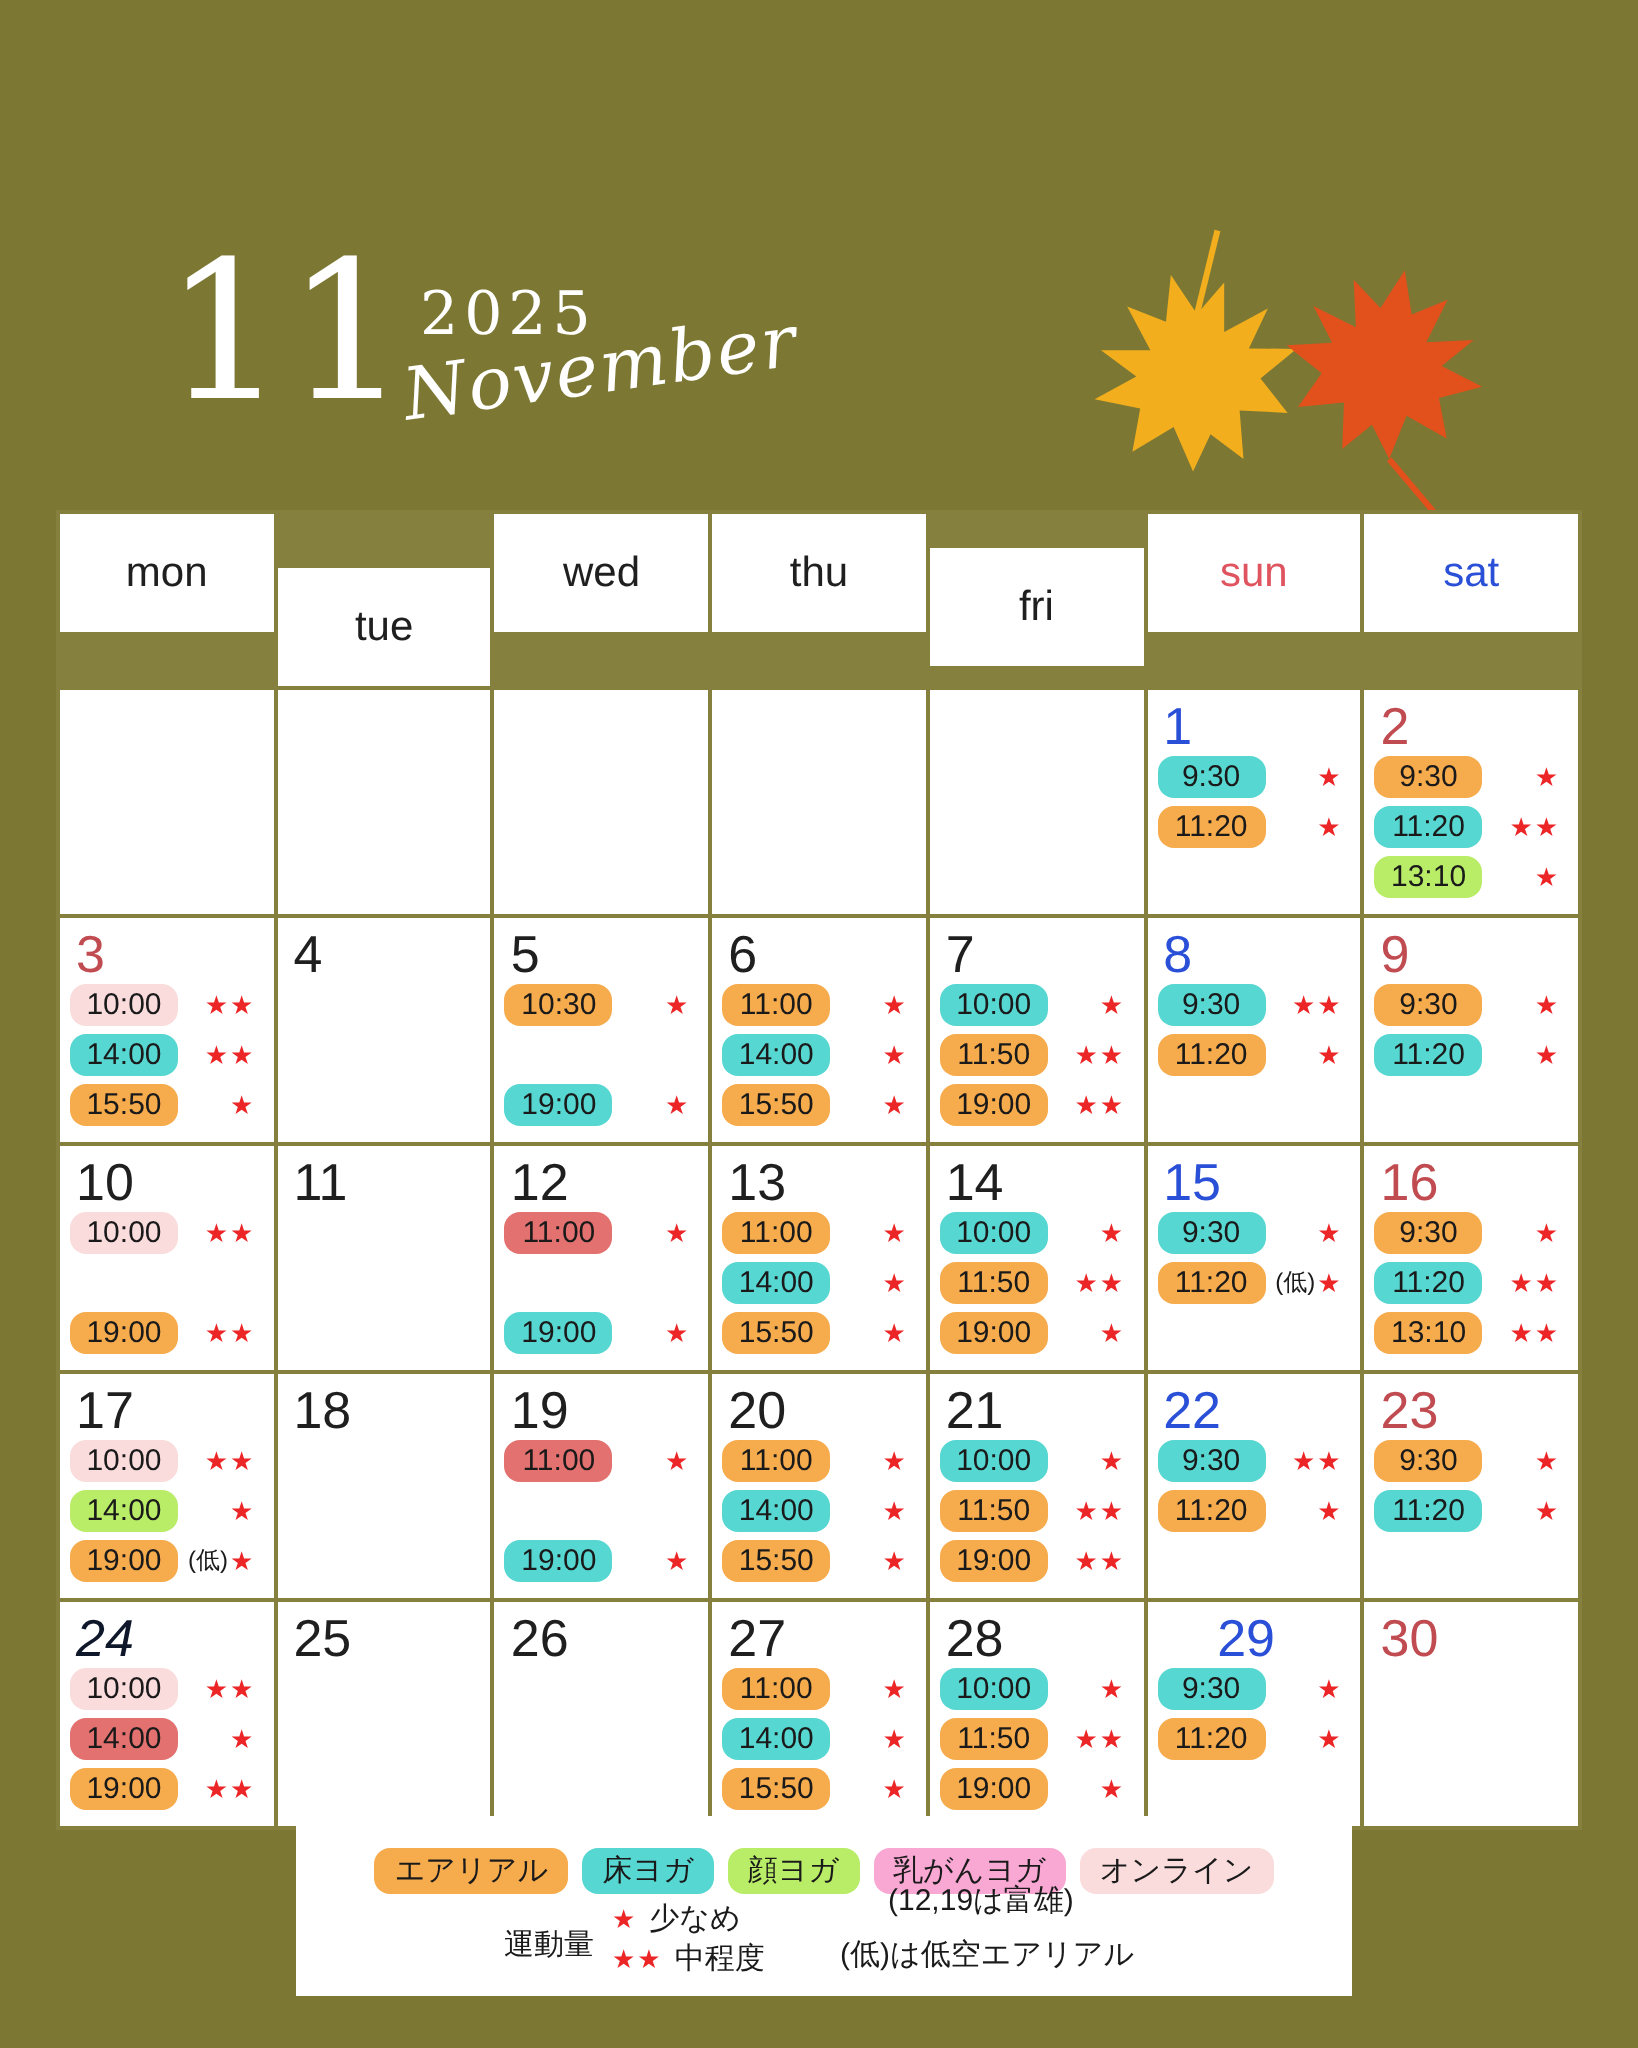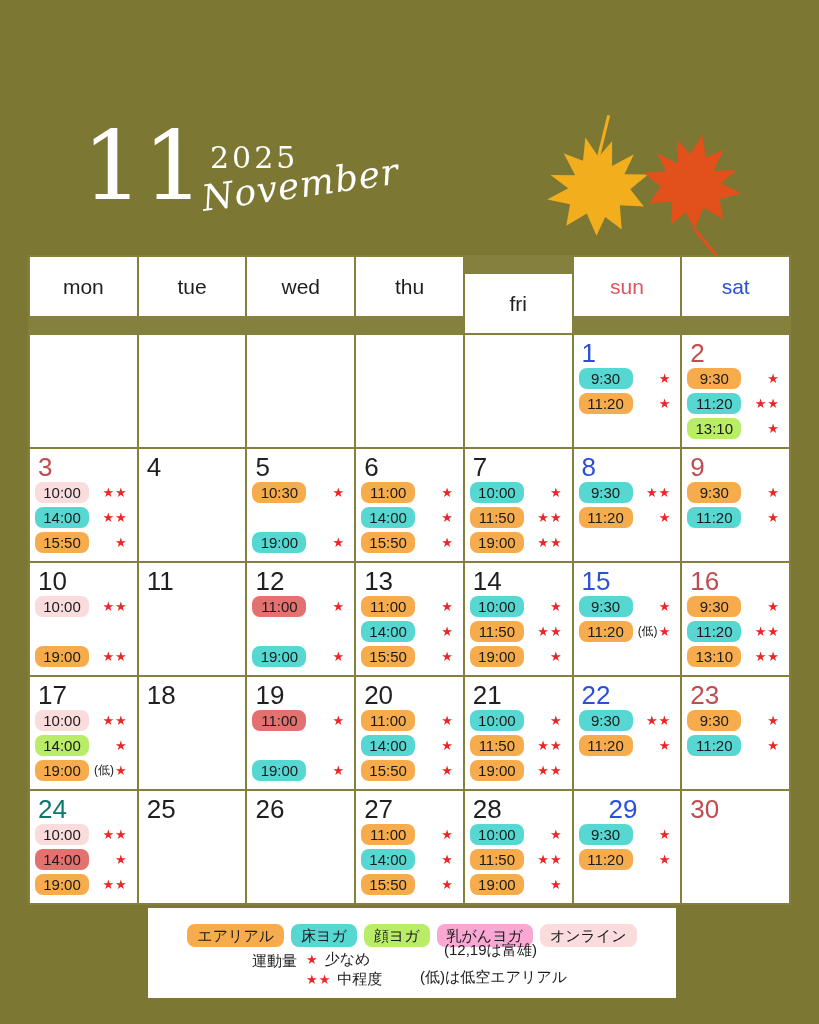--- a/index.html
+++ b/index.html
@@ -64,21 +64,21 @@
   .legend {
     position:absolute; left:148px; top:908px; width:528px; height:90px;
     background:#FFFFFF;
   }
   .legend-pills {
     position:absolute; left:0; top:16px; width:100%;
     display:flex; justify-content:center; gap:7px;
   }
   .legend-pill { font-size:15px; padding:2px 10px; }
   .legend-breast-note { position:absolute; left:296px; top:33px; font-size:15px; color:#1A1A1A; }
-  .legend-activity { position:absolute; left:104px; top:44px; font-size:15px; color:#1A1A1A; }
+  .legend-activity { position:absolute; left:104px; top:55px; font-size:15px; color:#1A1A1A; }
   .legend-levels { position:absolute; left:158px; top:41px; }
   .legend-level { display:flex; align-items:center; gap:6px; height:20px; font-size:15px; color:#1A1A1A; }
   .legend-low-note { position:absolute; left:272px; top:60px; font-size:15px; color:#1A1A1A; }
 </style>
 </head>
 <body>
 
 <div class="month-number">11</div>
 <div class="year">2025</div>
 <div class="month-name">November</div>
@@ -94,21 +94,21 @@
     <g transform="translate(172,72) rotate(12)">
       <path fill="#E2501B" d="M0,-50 L8,-29 L24,-40 L18,-17 L41,-23 L28,-7 L50,-1 L30,9 L38,28 L16,21 L12,44 L0,29 L-12,44 L-16,21 L-38,28 L-30,9 L-50,-1 L-28,-7 L-41,-23 L-18,-17 L-24,-40 L-8,-29 Z"></path>
       <path d="M12,44 L48,72" stroke="#E2501B" stroke-width="3" fill="none"></path>
     </g>
   </svg>
 </div>
 
 <div class="calendar">
 
 <div class="wd-cell" style="color: rgb(31, 31, 31);">mon</div>
-    <div class="wd-cell" style="color: rgb(31, 31, 31);">tue</div>
+    <div class="wd-cell" style="color: rgb(31, 31, 31); margin-top: 27px;">tue</div>
     <div class="wd-cell" style="color: rgb(31, 31, 31);">wed</div>
     <div class="wd-cell" style="color: rgb(31, 31, 31);">thu</div>
     <div class="wd-cell" style="color: rgb(31, 31, 31); margin-top: 17px;">fri</div>
     <div class="wd-cell" style="color: rgb(223, 84, 94);">sun</div>
     <div class="wd-cell" style="color: rgb(43, 80, 216);">sat</div>
     <div class="day-cell">
       <div class="date-num" style="color: rgb(31, 31, 31);"></div>
     </div>
     <div class="day-cell">
       <div class="date-num" style="color: rgb(31, 31, 31);"></div>
@@ -491,21 +491,21 @@
         </span>
       </div>
       <div class="slot">
         <span class="pill" style="background: rgb(87, 215, 210);">11:20</span>
         <span class="slot-right">
           <span class="stars" style="color: rgb(236, 37, 39);">★</span>
         </span>
       </div>
     </div>
     <div class="day-cell">
-      <div class="date-num" style="color: #0f766e;">24</div>
+      <div class="date-num" style="color: #0f172a; font-style: italic;">24</div>
       <div class="slot">
         <span class="pill" style="background: rgb(250, 220, 221);">10:00</span>
         <span class="slot-right">
           <span class="stars" style="color: rgb(236, 37, 39);">★★</span>
         </span>
       </div>
       <div class="slot">
         <span class="pill" style="background: rgb(227, 113, 111);">14:00</span>
         <span class="slot-right">
           <span class="stars" style="color: rgb(236, 37, 39);">★</span>

